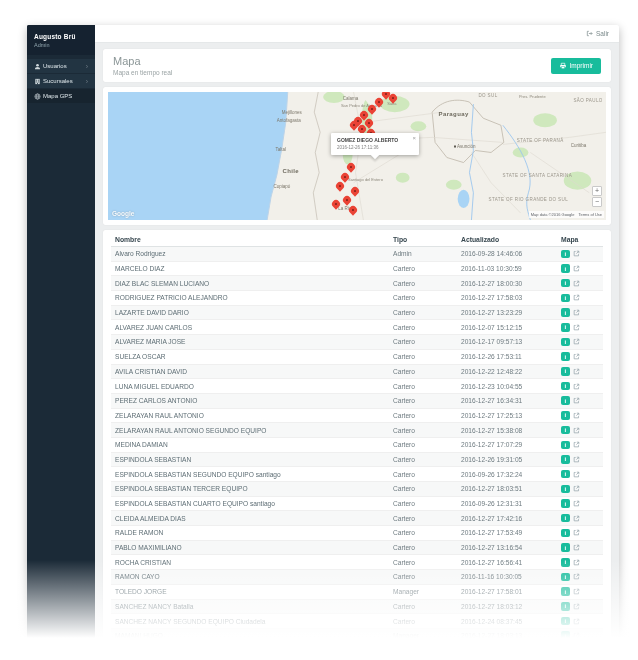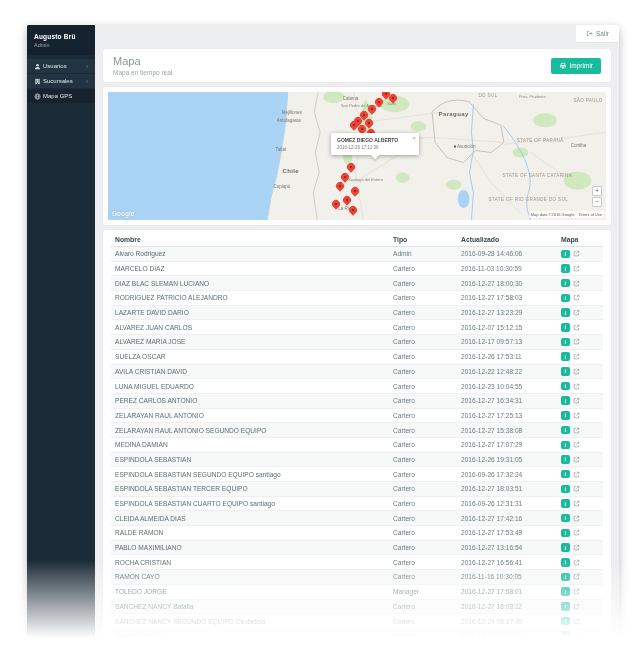--- a/index.html
+++ b/index.html
@@ -17,21 +17,21 @@
   .user-role { color:#8fa4ad; font-size:5.5px; margin-top:2px; }
   .menu { margin-top:4px; }
   .menu-item { display:flex; align-items:center; height:15px; padding:0 7px;
     background:#223442; border-bottom:1px solid #1b2a37; cursor:pointer; }
   .menu-item.active { background:#17242f; }
   .mi-icon { width:9px; flex:none; display:flex; align-items:center; }
   .mi-label { color:#dde6ea; font-size:6px; flex:1; white-space:nowrap; }
   .mi-caret { color:#6c7a84; font-size:7px; line-height:1; }
 
   
-  .main { flex:1; display:flex; flex-direction:column; min-width:0;align-items:flex-end; }
+  .main { flex:1; display:flex; flex-direction:column; min-width:0; }
   .topbar { height:18px; flex:none; background:#fff; border-bottom:1px solid #e5e8e9;
     display:flex; align-items:center; justify-content:flex-end; padding:0 10px; }
   .logout { display:flex; align-items:center; gap:3px; color:#7b8a8b; font-size:6.5px; cursor:pointer; }
 
   .content { flex:1; padding:6px 8px; overflow:hidden; }
   .card { background:#fff; border-radius:2px; box-shadow:0 0 1px rgba(0,0,0,.12); margin-bottom:5px; }
 
   .header-card { display:flex; justify-content:space-between; align-items:center; padding:6px 10px; }
   .page-title { font-size:11px; color:#8b9697; font-weight:normal; }
   .page-subtitle { font-size:6.5px; color:#9aa3a4; margin-top:2px; }

